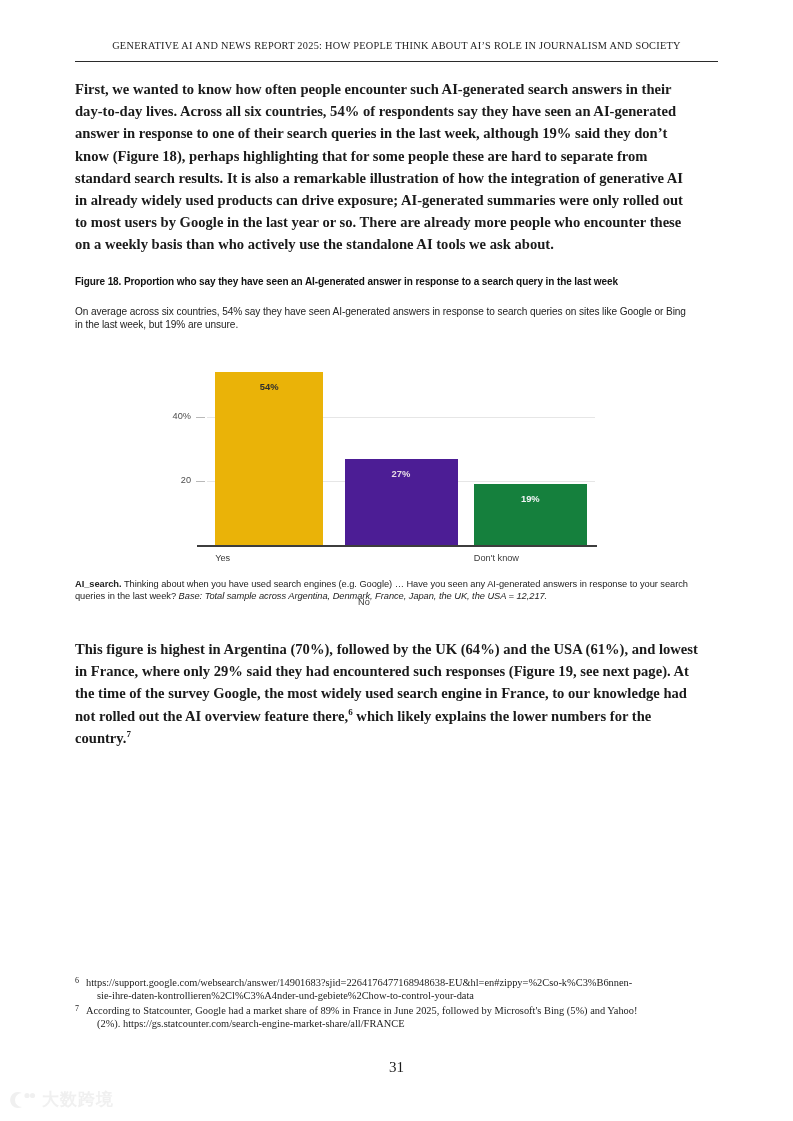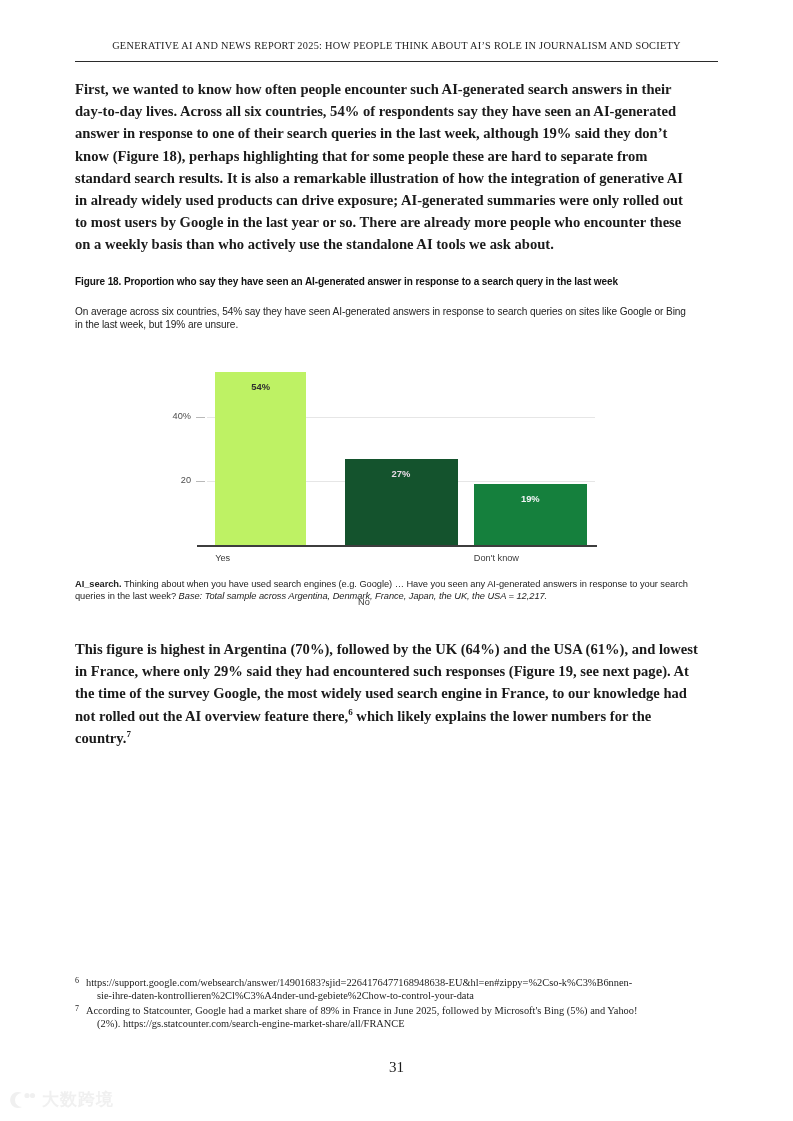--- a/index.html
+++ b/index.html
@@ -182,25 +182,25 @@
 
   <div class="chart">
     <div id="chart-layer">
         <div class="gridline" style="top: 136px; left: 47px; width: 388px;"></div>
         <div class="tick-dash" style="top: 136px; left: 36px;"></div>
         <div class="ytick" style="top: 130px; left: -1px;">20</div>
         <div class="gridline" style="top: 72px; left: 47px; width: 388px;"></div>
         <div class="tick-dash" style="top: 72px; left: 36px;"></div>
         <div class="ytick" style="top: 66px; left: -1px;">40%</div>
         <div class="axis-base" style="top: 200px; left: 37px; width: 400px;"></div>
-        <div class="bar" style="left: 55.1667px; width: 91px; height: 172.8px; top: 27.2px; background: #bef264;">
+        <div class="bar" style="left: 55.1667px; width: 108px; height: 172.8px; top: 27.2px; background: #eab308;">
           <span class="bar-val" style="color: rgb(47, 47, 47);">54%</span>
         </div>
         <div class="xlabel" style="left: 55.1667px; width: 113px; top: 208px;">Yes</div>
-        <div class="bar" style="left: 184.5px; width: 113px; height: 86.4px; top: 113.6px; background: #14532d;">
+        <div class="bar" style="left: 184.5px; width: 113px; height: 86.4px; top: 113.6px; background: #4c1d95;">
           <span class="bar-val" style="color: rgb(232, 220, 230);">27%</span>
         </div>
         <div class="xlabel" style="left: 198px; width: 113px; top: 208px; margin-top: 44px;">No</div>
         <div class="bar" style="left: 313.833px; width: 113px; height: 60.8px; top: 139.2px; background: #15803d;">
           <span class="bar-val" style="color: rgb(242, 244, 246);">19%</span>
         </div>
         <div class="xlabel" style="left: 313.833px; width: 113px; top: 208px;">Don't know</div>
       </div>
   </div>
 

